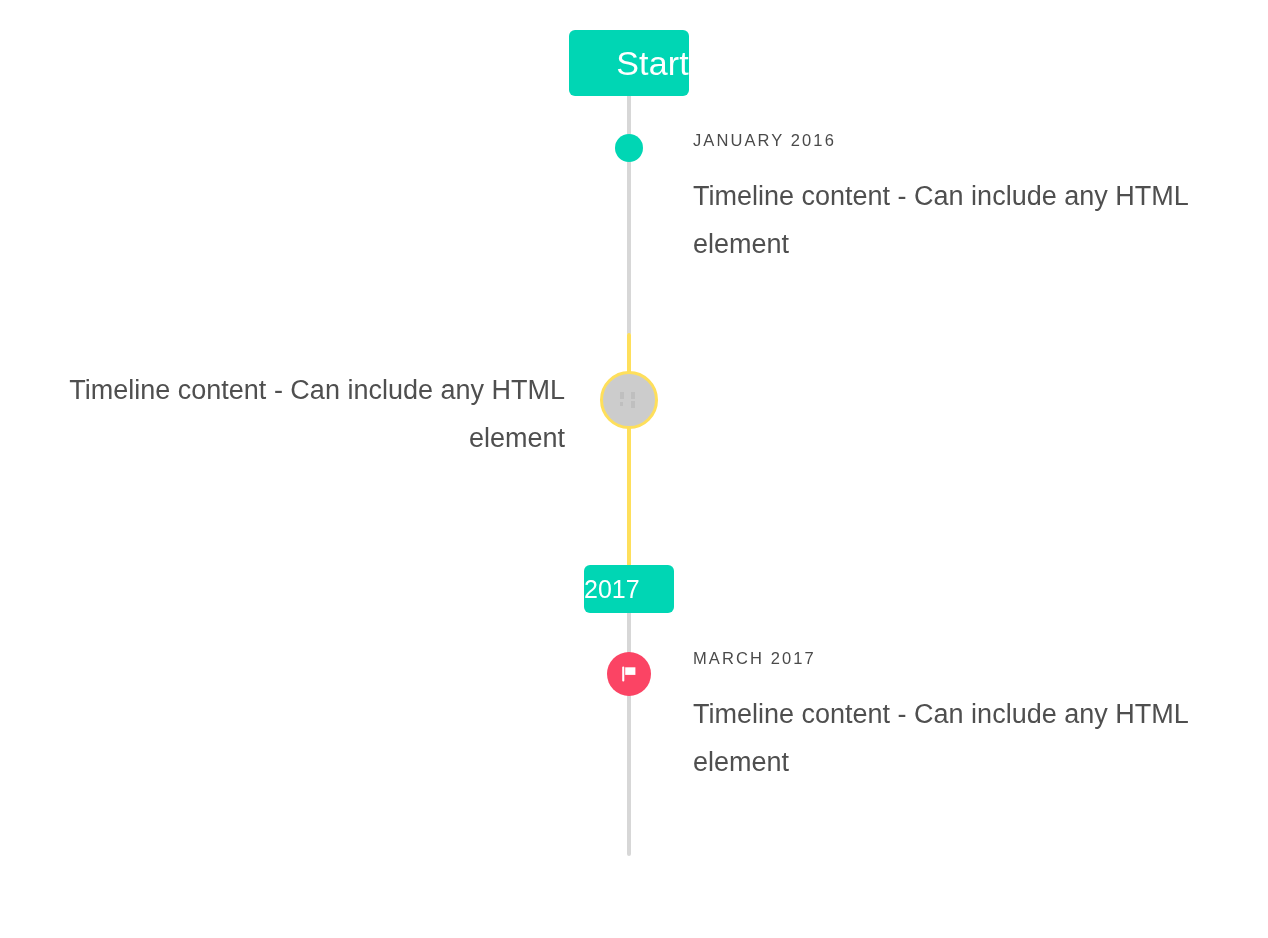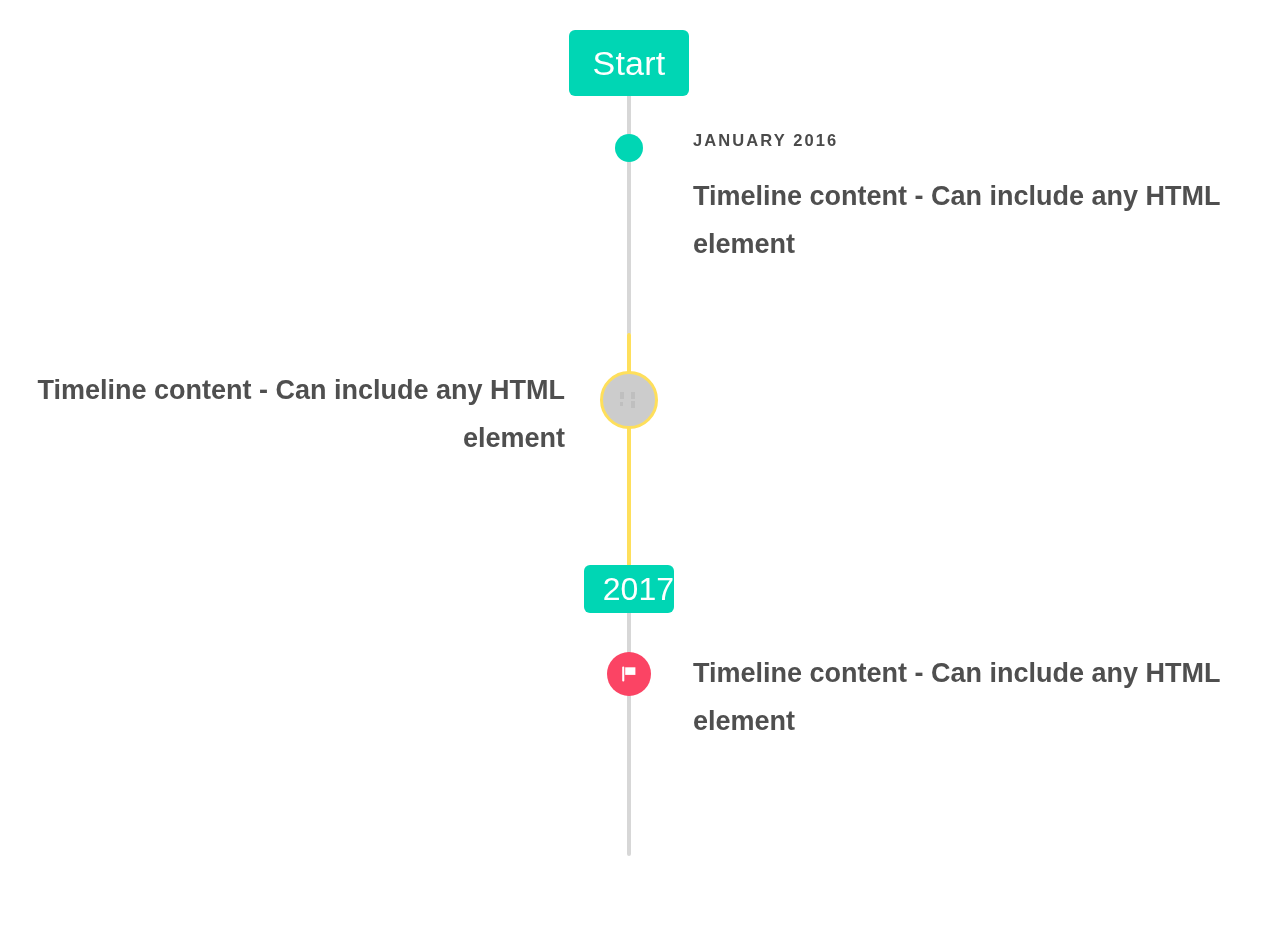--- a/index.html
+++ b/index.html
@@ -36,73 +36,73 @@
   .cap-badge {
     position: absolute;
     left: 569px;
     width: 120px;
     height: 66px;
     background: #00d6b4;
     border-radius: 6px;
     color: #ffffff;
     font-size: 34px;
     line-height: 66px;
-    text-align: center;
+    text-align: right;
     letter-spacing: 0.2px;
     box-sizing: border-box;
   }
   .cap-start { top: 30px; }
   .cap-end   { top: 848px; }
 
   
   .year-badge {
     position: absolute;
     left: 584px;
     top: 565px;
     width: 90px;
     height: 48px;
     background: #00d6b4;
     border-radius: 6px;
     color: #ffffff;
-    font-size: 32px;
+    font-size: 25px;
     line-height: 48px;
-    text-align: right;
+    text-align: left;
     box-sizing: border-box;
   }
 
   
   .entry {
     position: absolute;
     width: 1268px;
   }
   .entry-right { left: 0; }
   .entry-left  { left: 0; }
 
   .entry-text {
     position: absolute;
     width: 545px;
   }
   .entry-right .entry-text { left: 693px; text-align: left; }
   .entry-left  .entry-text { left: 20px;  text-align: right; }
 
   .entry-date {
     font-size: 16.5px;
-    font-weight: bold;
+    font-weight: normal;
     letter-spacing: 2.1px;
     color: #4a4a4a;
     margin: 0 0 22px 0;
     text-transform: uppercase;
     white-space: nowrap;
   }
   .entry-body {
     font-size: 27px;
     line-height: 48px;
     color: #4f4f4f;
     margin: 0;
-    font-weight: 700;
+    font-weight: 400;
   }
 
   
   .marker {
     position: absolute;
     border-radius: 50%;
     box-sizing: border-box;
   }
   .marker-dot {
     left: 615px;
@@ -170,20 +170,21 @@
     </div>
   </div>
   <div class="marker marker-ring">
     <span class="glyph-missing"></span>
   </div>
 
   <div class="year-badge">2017</div>
 
   <div class="entry entry-right" style="top:649px;">
     <div class="entry-text">
+      <p class="entry-date">MARCH 2017</p>
       <p class="entry-body">Timeline content - Can include any HTML element</p>
     </div>
   </div>
   <div class="marker marker-flag">
     <svg width="22" height="22" viewBox="0 0 22 22" aria-hidden="true">
       <rect x="4.2" y="3.5" width="2.1" height="15" rx="1" fill="#ffffff"></rect>
       <path d="M7.2 4.3 h10.2 v7.6 h-10.2 z" fill="#ffffff"></path>
     </svg>
   </div>
 

